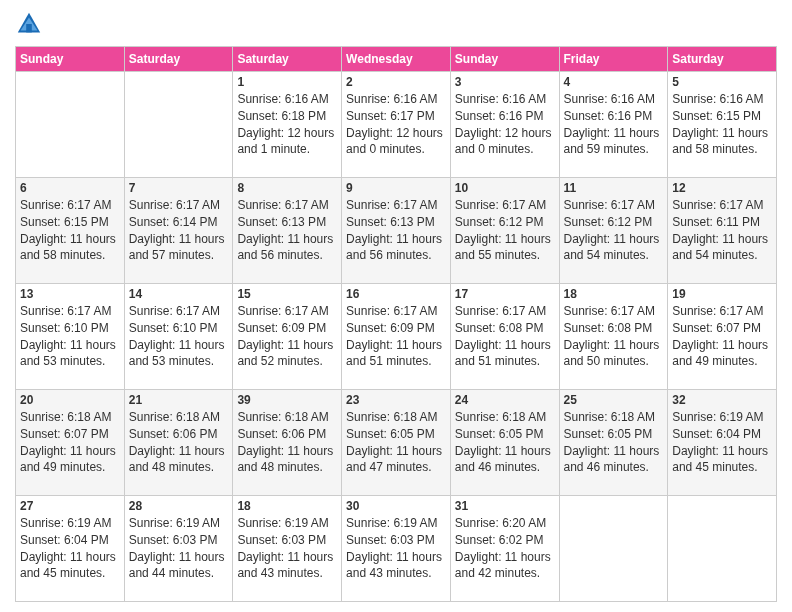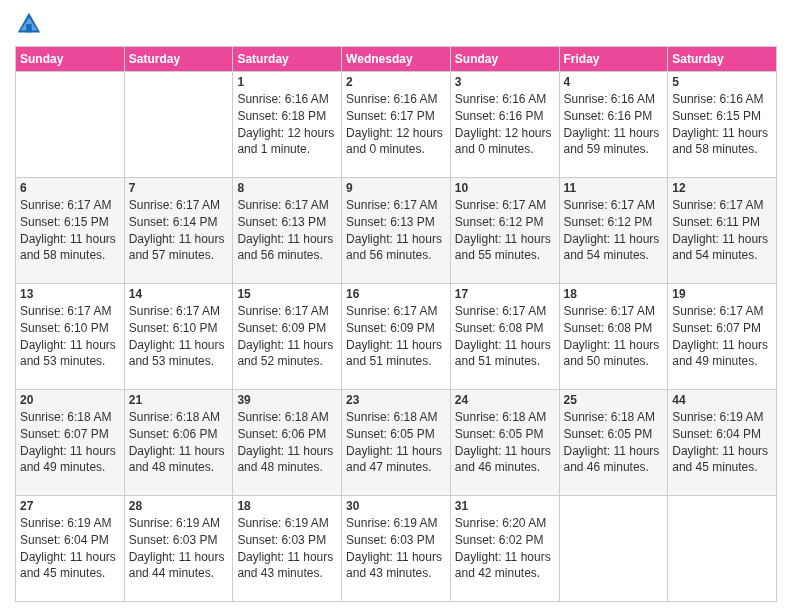--- a/index.html
+++ b/index.html
@@ -307,21 +307,21 @@
 and 46 minutes.</div>
           </td>
           <td>
             <span class="day-number">25</span>
             <div class="day-info" style="white-space: pre-line;">Sunrise: 6:18 AM
 Sunset: 6:05 PM
 Daylight: 11 hours
 and 46 minutes.</div>
           </td>
           <td>
-            <span class="day-number">44</span>
+            <span class="day-number">32</span>
             <div class="day-info" style="white-space: pre-line;">Sunrise: 6:19 AM
 Sunset: 6:04 PM
 Daylight: 11 hours
 and 45 minutes.</div>
           </td>
         </tr>
         <tr>
           <td>
             <span class="day-number">27</span>
             <div class="day-info" style="white-space: pre-line;">Sunrise: 6:19 AM

